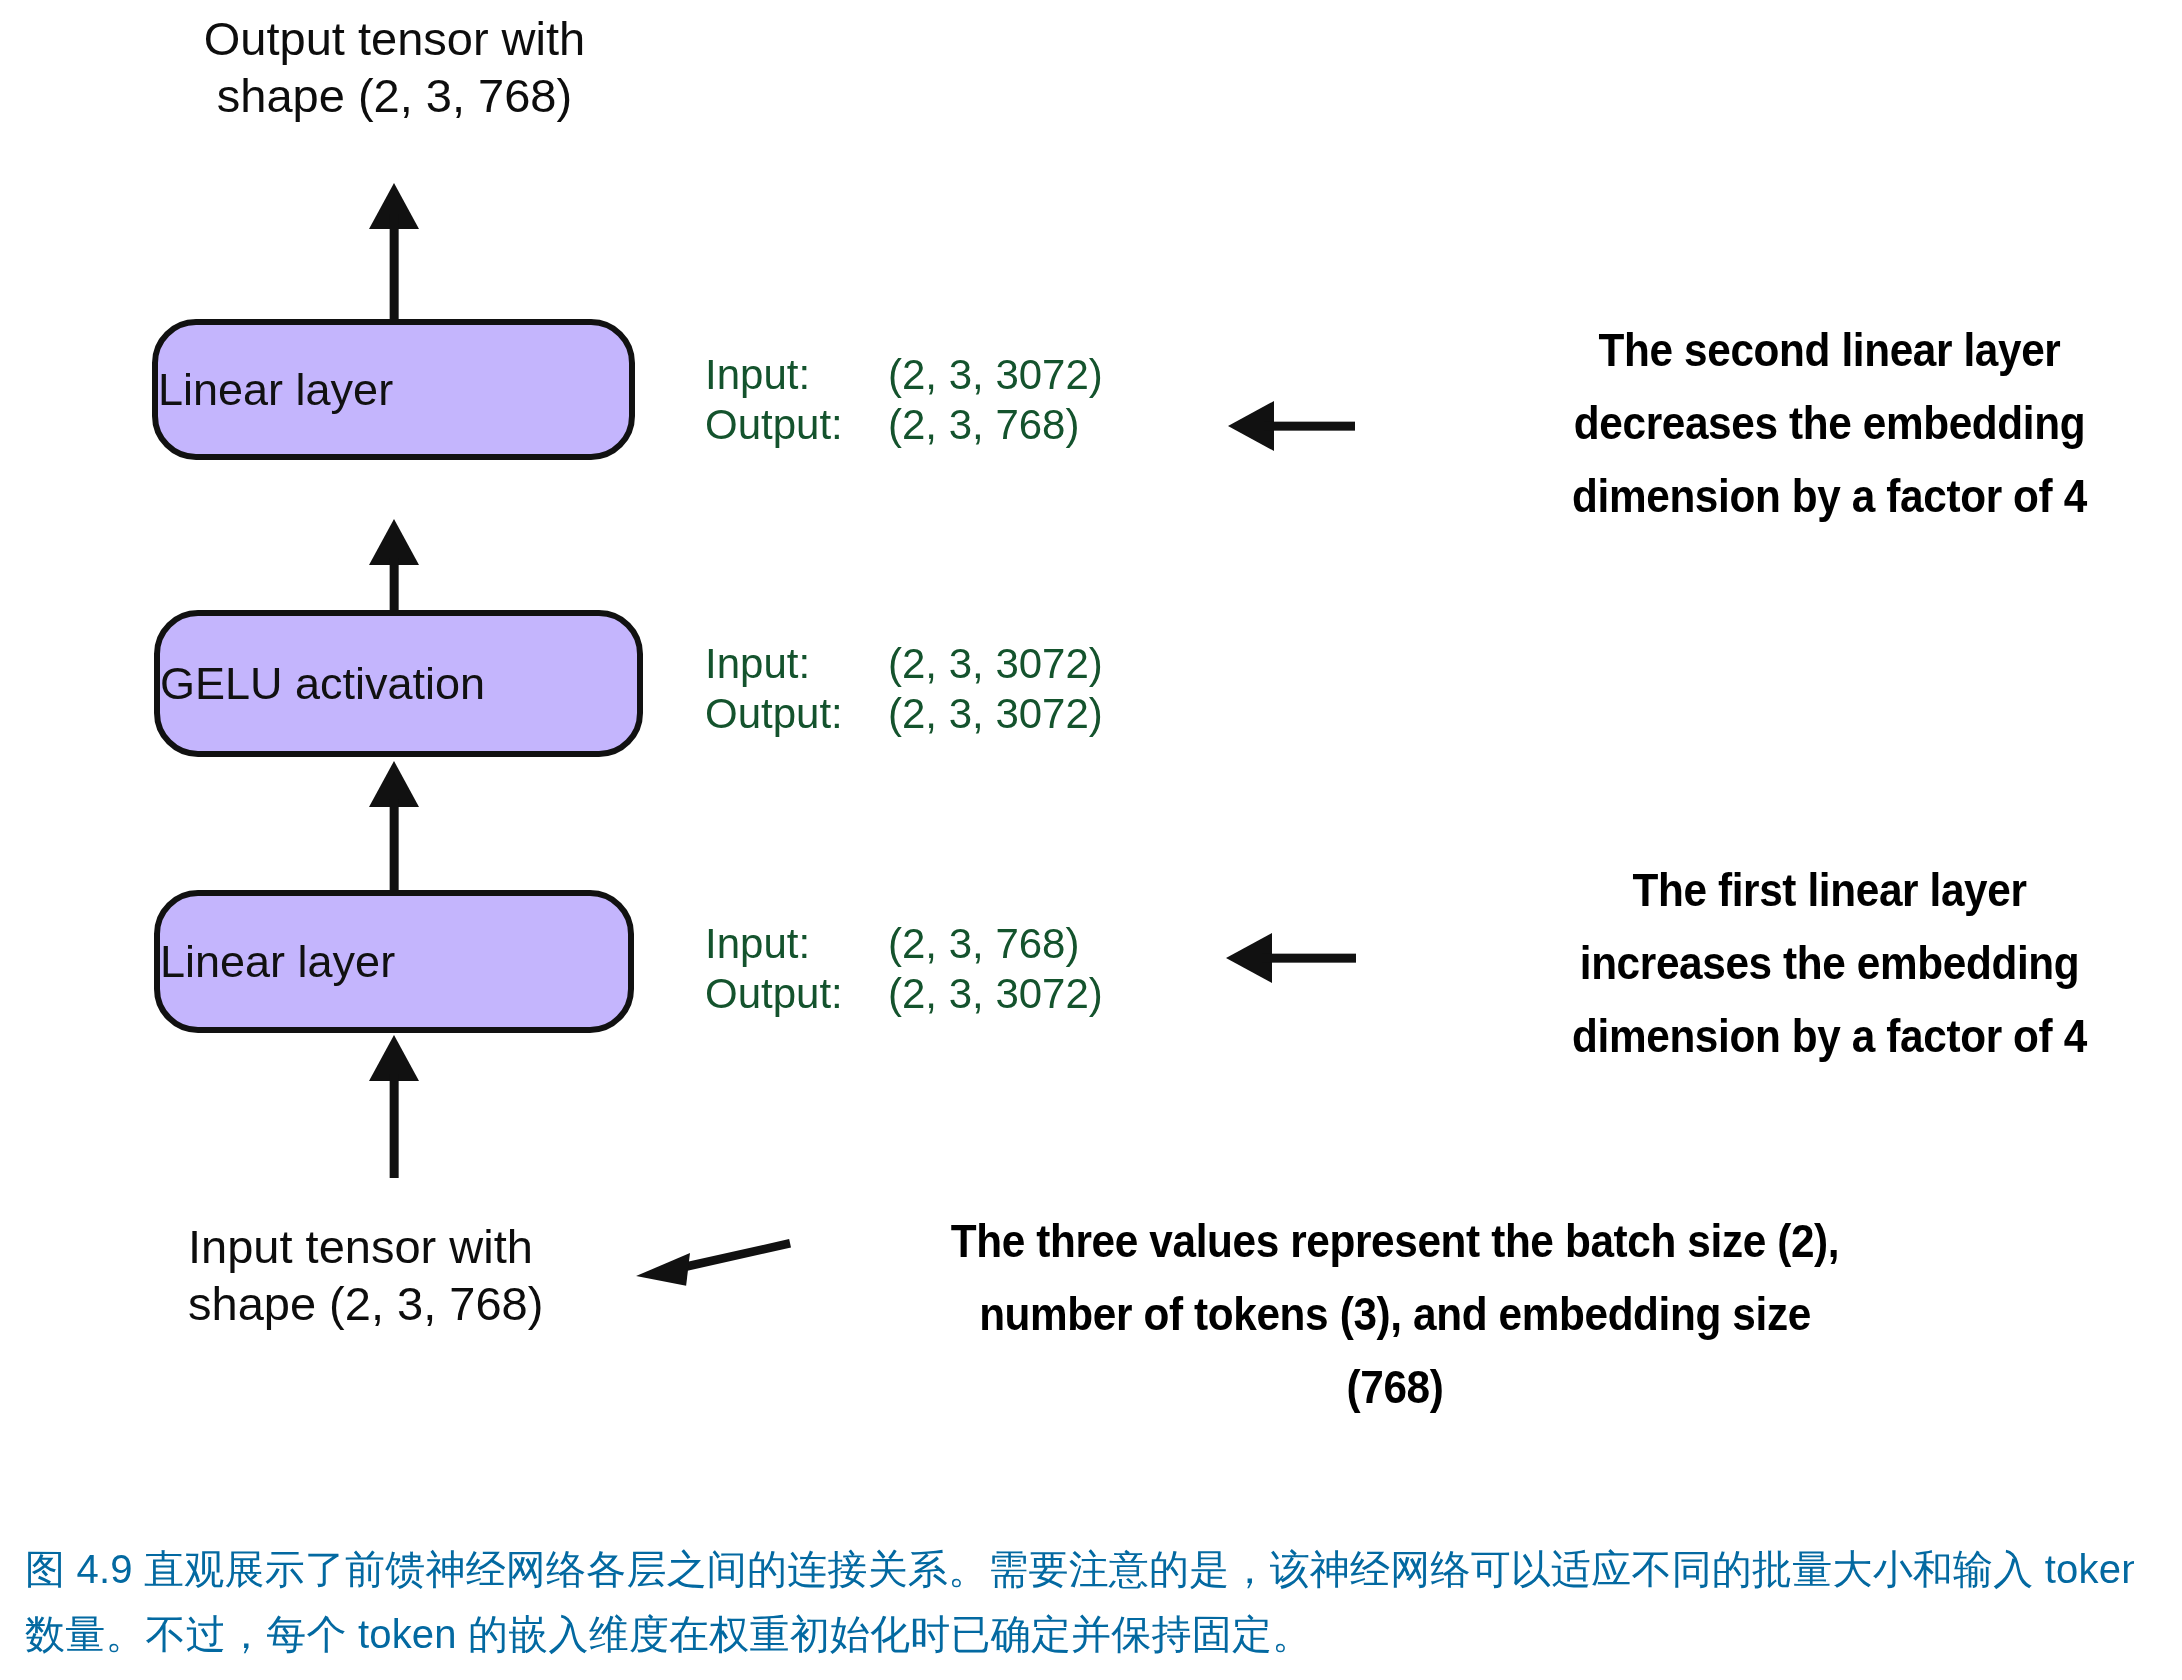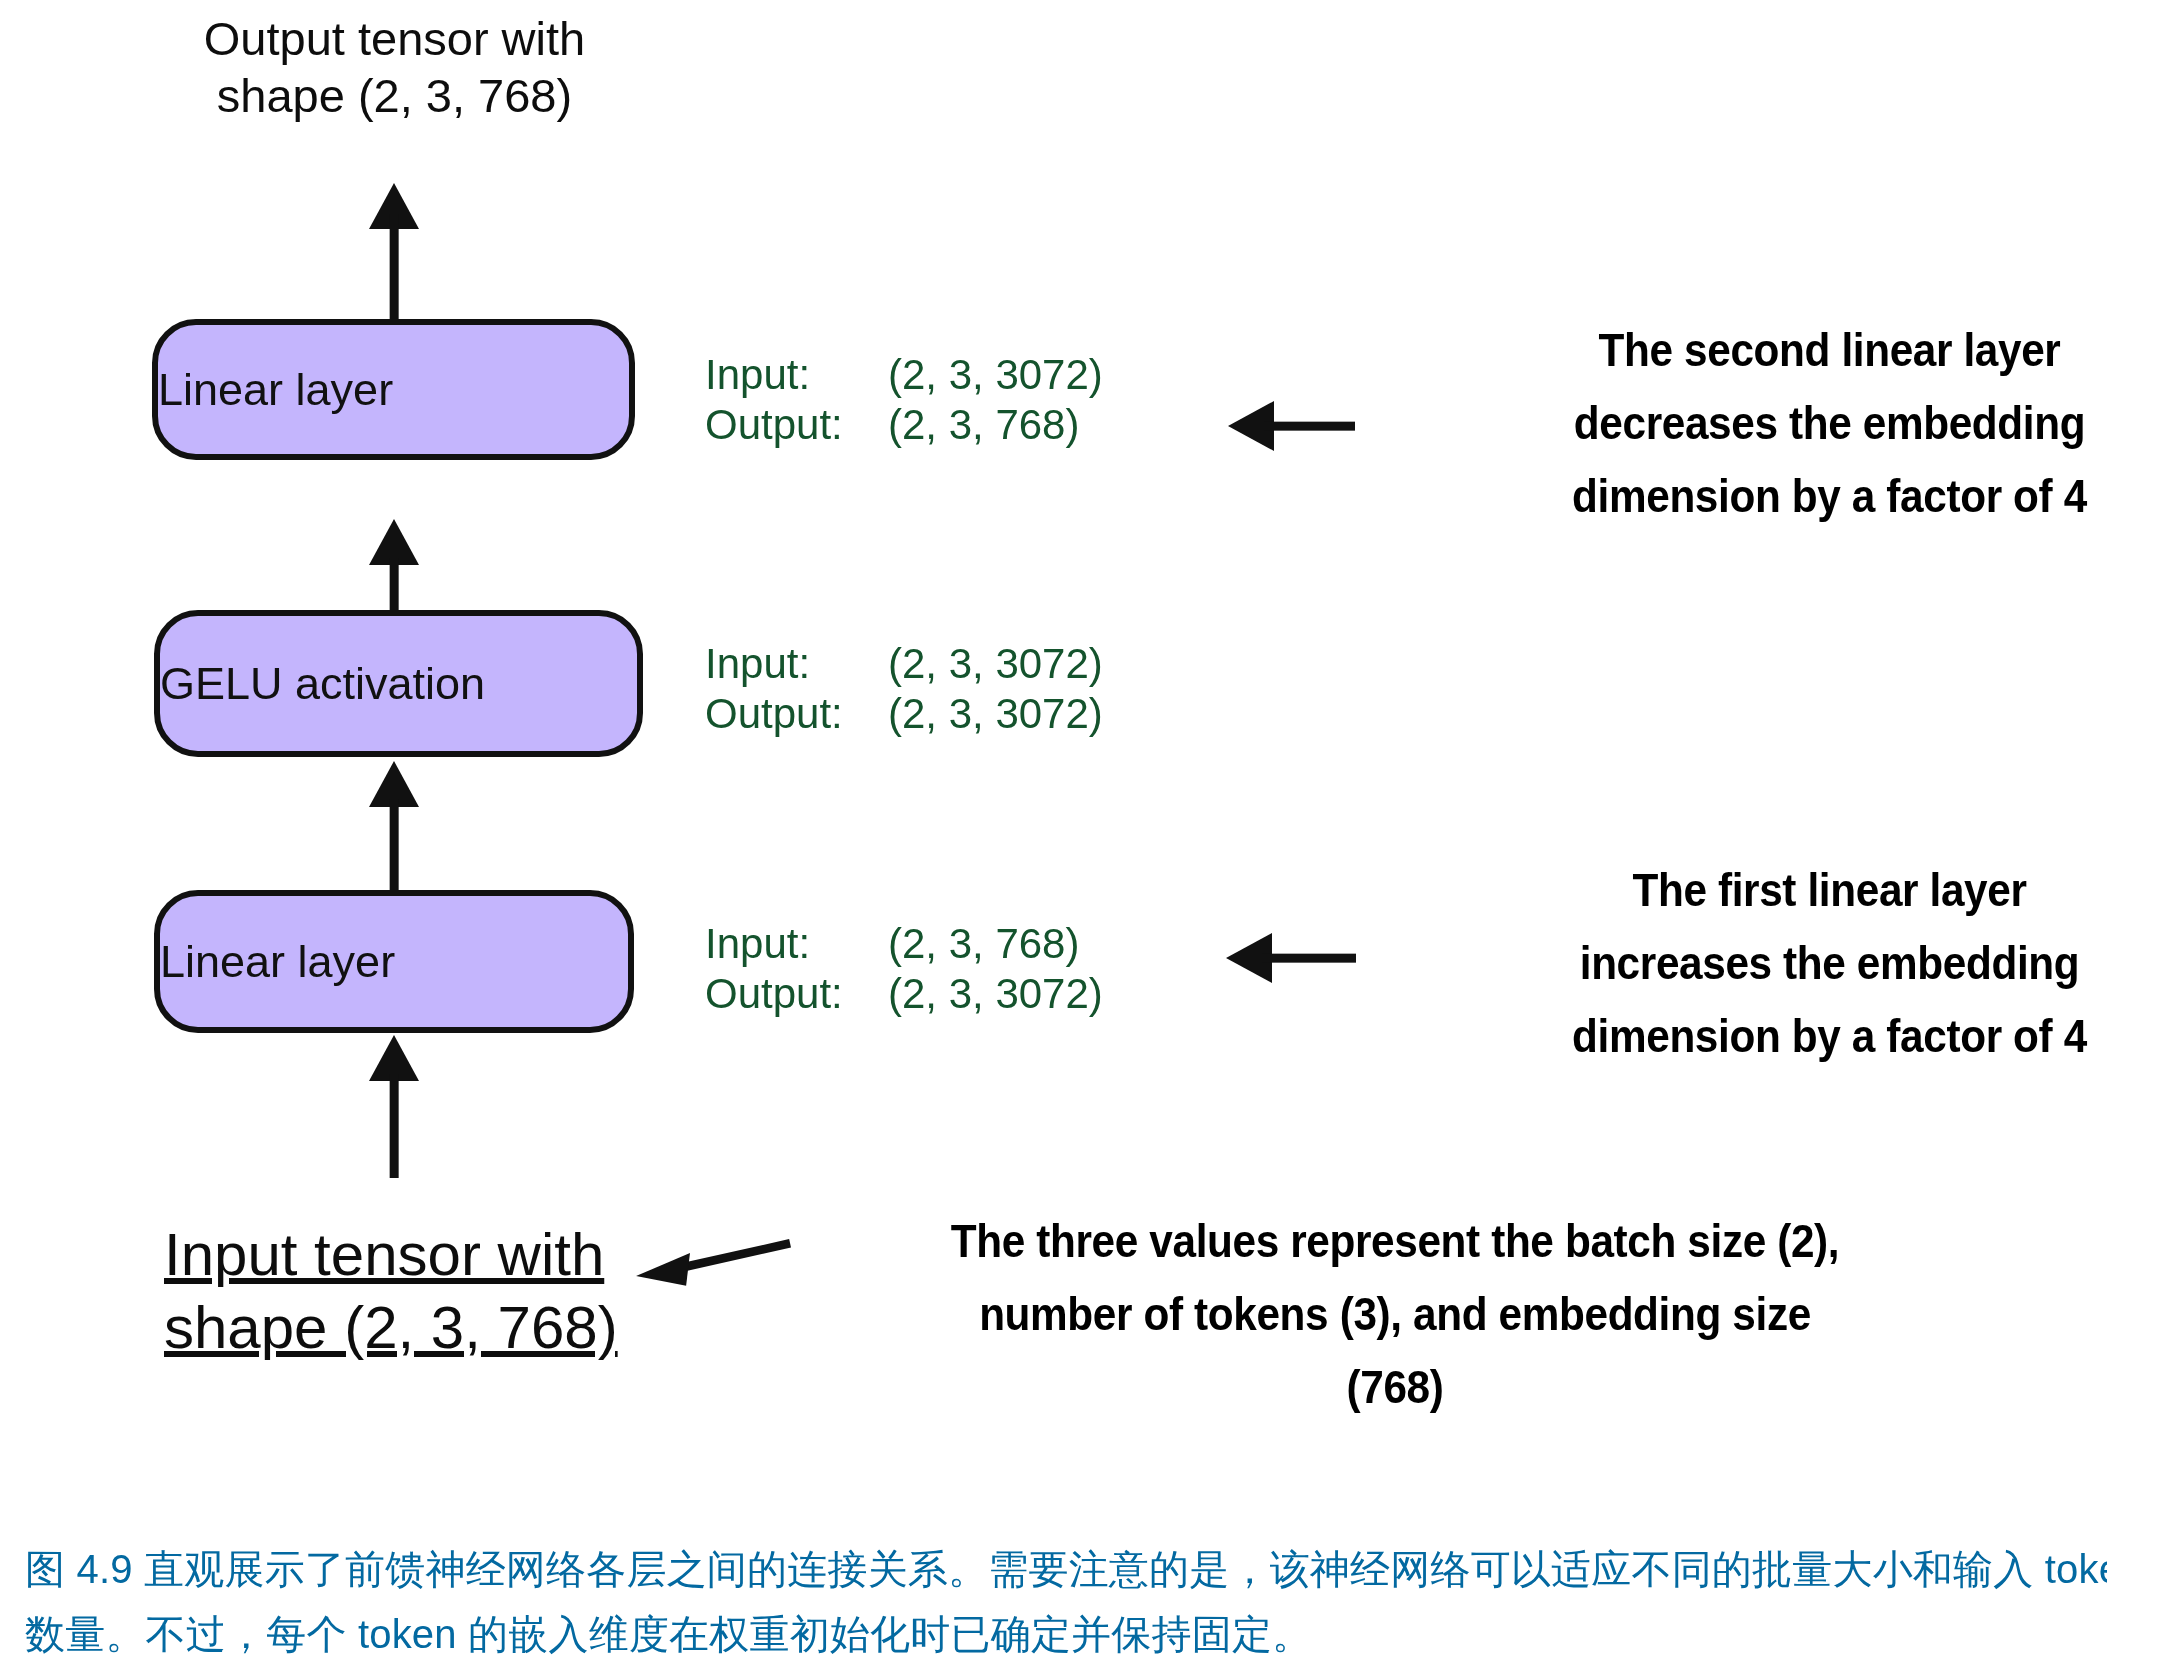--- a/index.html
+++ b/index.html
@@ -7,20 +7,21 @@
     padding: 0;
     background: #ffffff;
   }
   #page {
     position: relative;
     width: 2107px;
     height: 1680px;
     background: #ffffff;
     overflow: hidden;
     font-family: "Liberation Sans", "DejaVu Sans", sans-serif;
+    padding-left: 27px;
   }
 
   
   .abs { position: absolute; }
 
   .plain {
     color: #0d0d0d;
     font-family: "Liberation Sans", "DejaVu Sans", sans-serif;
     font-weight: 400;
     line-height: 1.22;
@@ -205,21 +206,21 @@
 
   <div class="abs bold-note" style="left:1477px; top:854px; width:705px; font-size:47px;">The first linear layer
 increases the embedding
 dimension by a factor of 4</div>
 
   <div class="v-arrow" style="left:365px; top:1035px; width:58px; height:143px;">
     <div class="head"></div>
     <div class="shaft" style="height:104px;"></div>
   </div>
 
-  <div class="abs plain" style="left:164px; top:1218px; font-size:60px; text-align:left;text-decoration:underline;">Input tensor with
+  <div class="abs plain" style="left:188px; top:1218px; font-size:47px; text-align:left;">Input tensor with
 shape (2, 3, 768)</div>
 
   <svg class="abs" style="left:628px; top:1226px;" width="174" height="77" viewBox="0 0 180 80">
     <line x1="168" y1="18" x2="52" y2="44" stroke="#111111" stroke-width="9"></line>
     <polygon points="8,52 64,28 60,62" fill="#111111"></polygon>
   </svg>
 
   <div class="abs bold-note" style="left:830px; top:1205px; width:1130px; font-size:47px;">The three values represent the batch size (2),
 number of tokens (3), and embedding size
 (768)</div>

